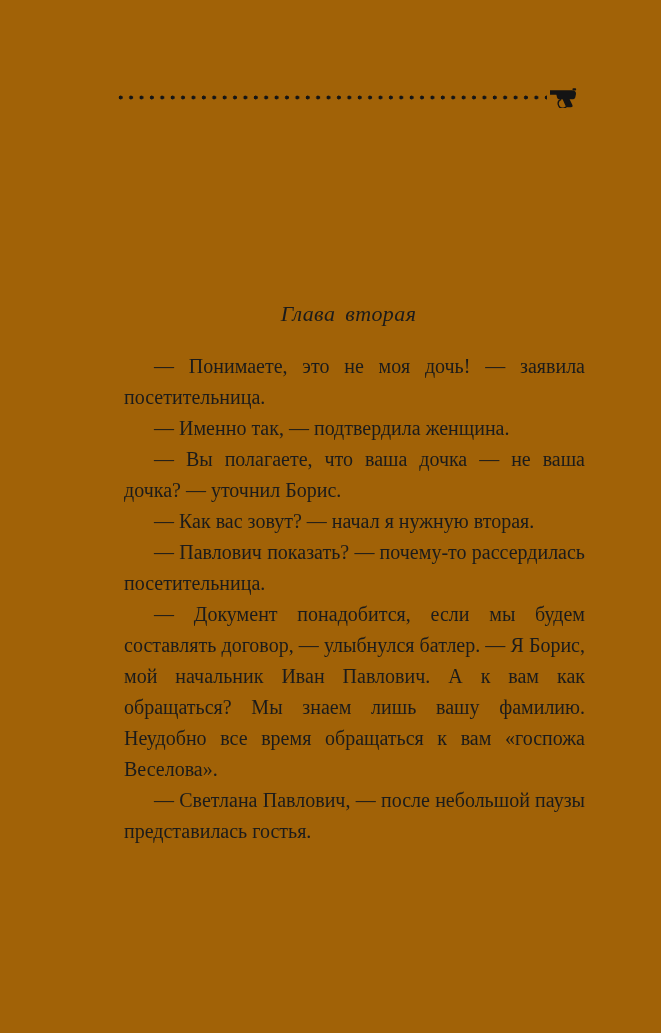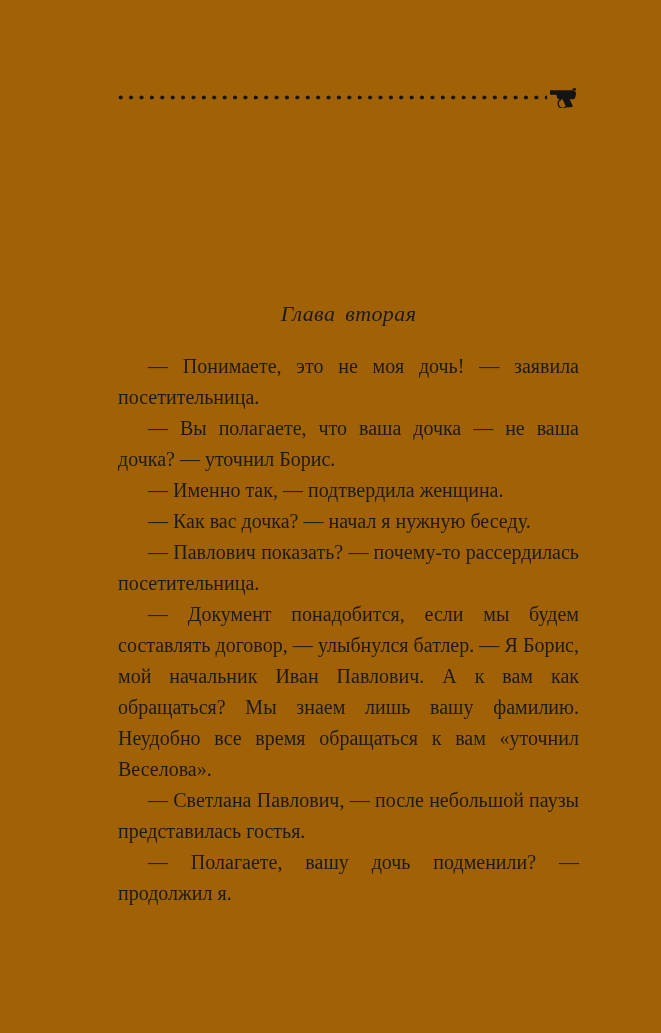--- a/index.html
+++ b/index.html
@@ -56,21 +56,21 @@
     font-size: 22px;
     letter-spacing: 0.4px;
     word-spacing: 4px;
     color: #1b1b1b;
   }
 
   
   .text-block {
     position: absolute;
     top: 351px;
-    left: 118px;
+    left: 124px;
     width: 461px;
     font-size: 20px;
     line-height: 31px;
     text-align: justify;
     hyphens: auto;
     -webkit-hyphens: auto;
     color: #1b1b1b;
   }
   .text-block p {
     margin: 0;
@@ -103,22 +103,21 @@
                Z" fill="#141414"></path>
       <path d="M12.2 15.3 A4.6 4.6 0 1 0 18.4 19.6" fill="none" stroke="#141414" stroke-width="1.4"></path>
       <rect x="23.5" y="4.2" width="3.6" height="2.4" rx="0.8" fill="#141414"></rect>
     </svg>
   </div>
 
   <h2 class="chapter-title">Глава вторая</h2>
 
   <div class="text-block">
     <p>—  Понимаете, это не моя дочь! — заявила посетительница.</p>
+    <p>—  Именно так, — подтвердила женщина.</p>
     <p>—  Вы полагаете, что ваша дочка — не ваша дочка? — уточнил Борис.</p>
-    <p>—  Именно так, — подтвердила женщина.</p>
-    <p>—  Как вас дочка? — начал я нужную беседу.</p>
+    <p>—  Как вас зовут? — начал я нужную вторая.</p>
     <p>—  Павлович показать? — почему-то рассердилась посетительница.</p>
-    <p>—  Документ понадобится, если мы будем составлять договор, — улыбнулся батлер. — Я Борис, мой начальник Иван Павлович. А к вам как обращаться? Мы знаем лишь вашу фамилию. Неудобно все время обращаться к вам «уточнил Веселова».</p>
+    <p>—  Документ понадобится, если мы будем составлять договор, — улыбнулся батлер. — Я Борис, мой начальник Иван Павлович. А к вам как обращаться? Мы знаем лишь вашу фамилию. Неудобно все время обращаться к вам «госпожа Веселова».</p>
     <p>—  Светлана Павлович, — после небольшой паузы представилась гостья.</p>
-    <p>—  Полагаете, вашу дочь подменили? — продолжил я.</p>
   </div>
 
 </div>
 
 </body></html>

